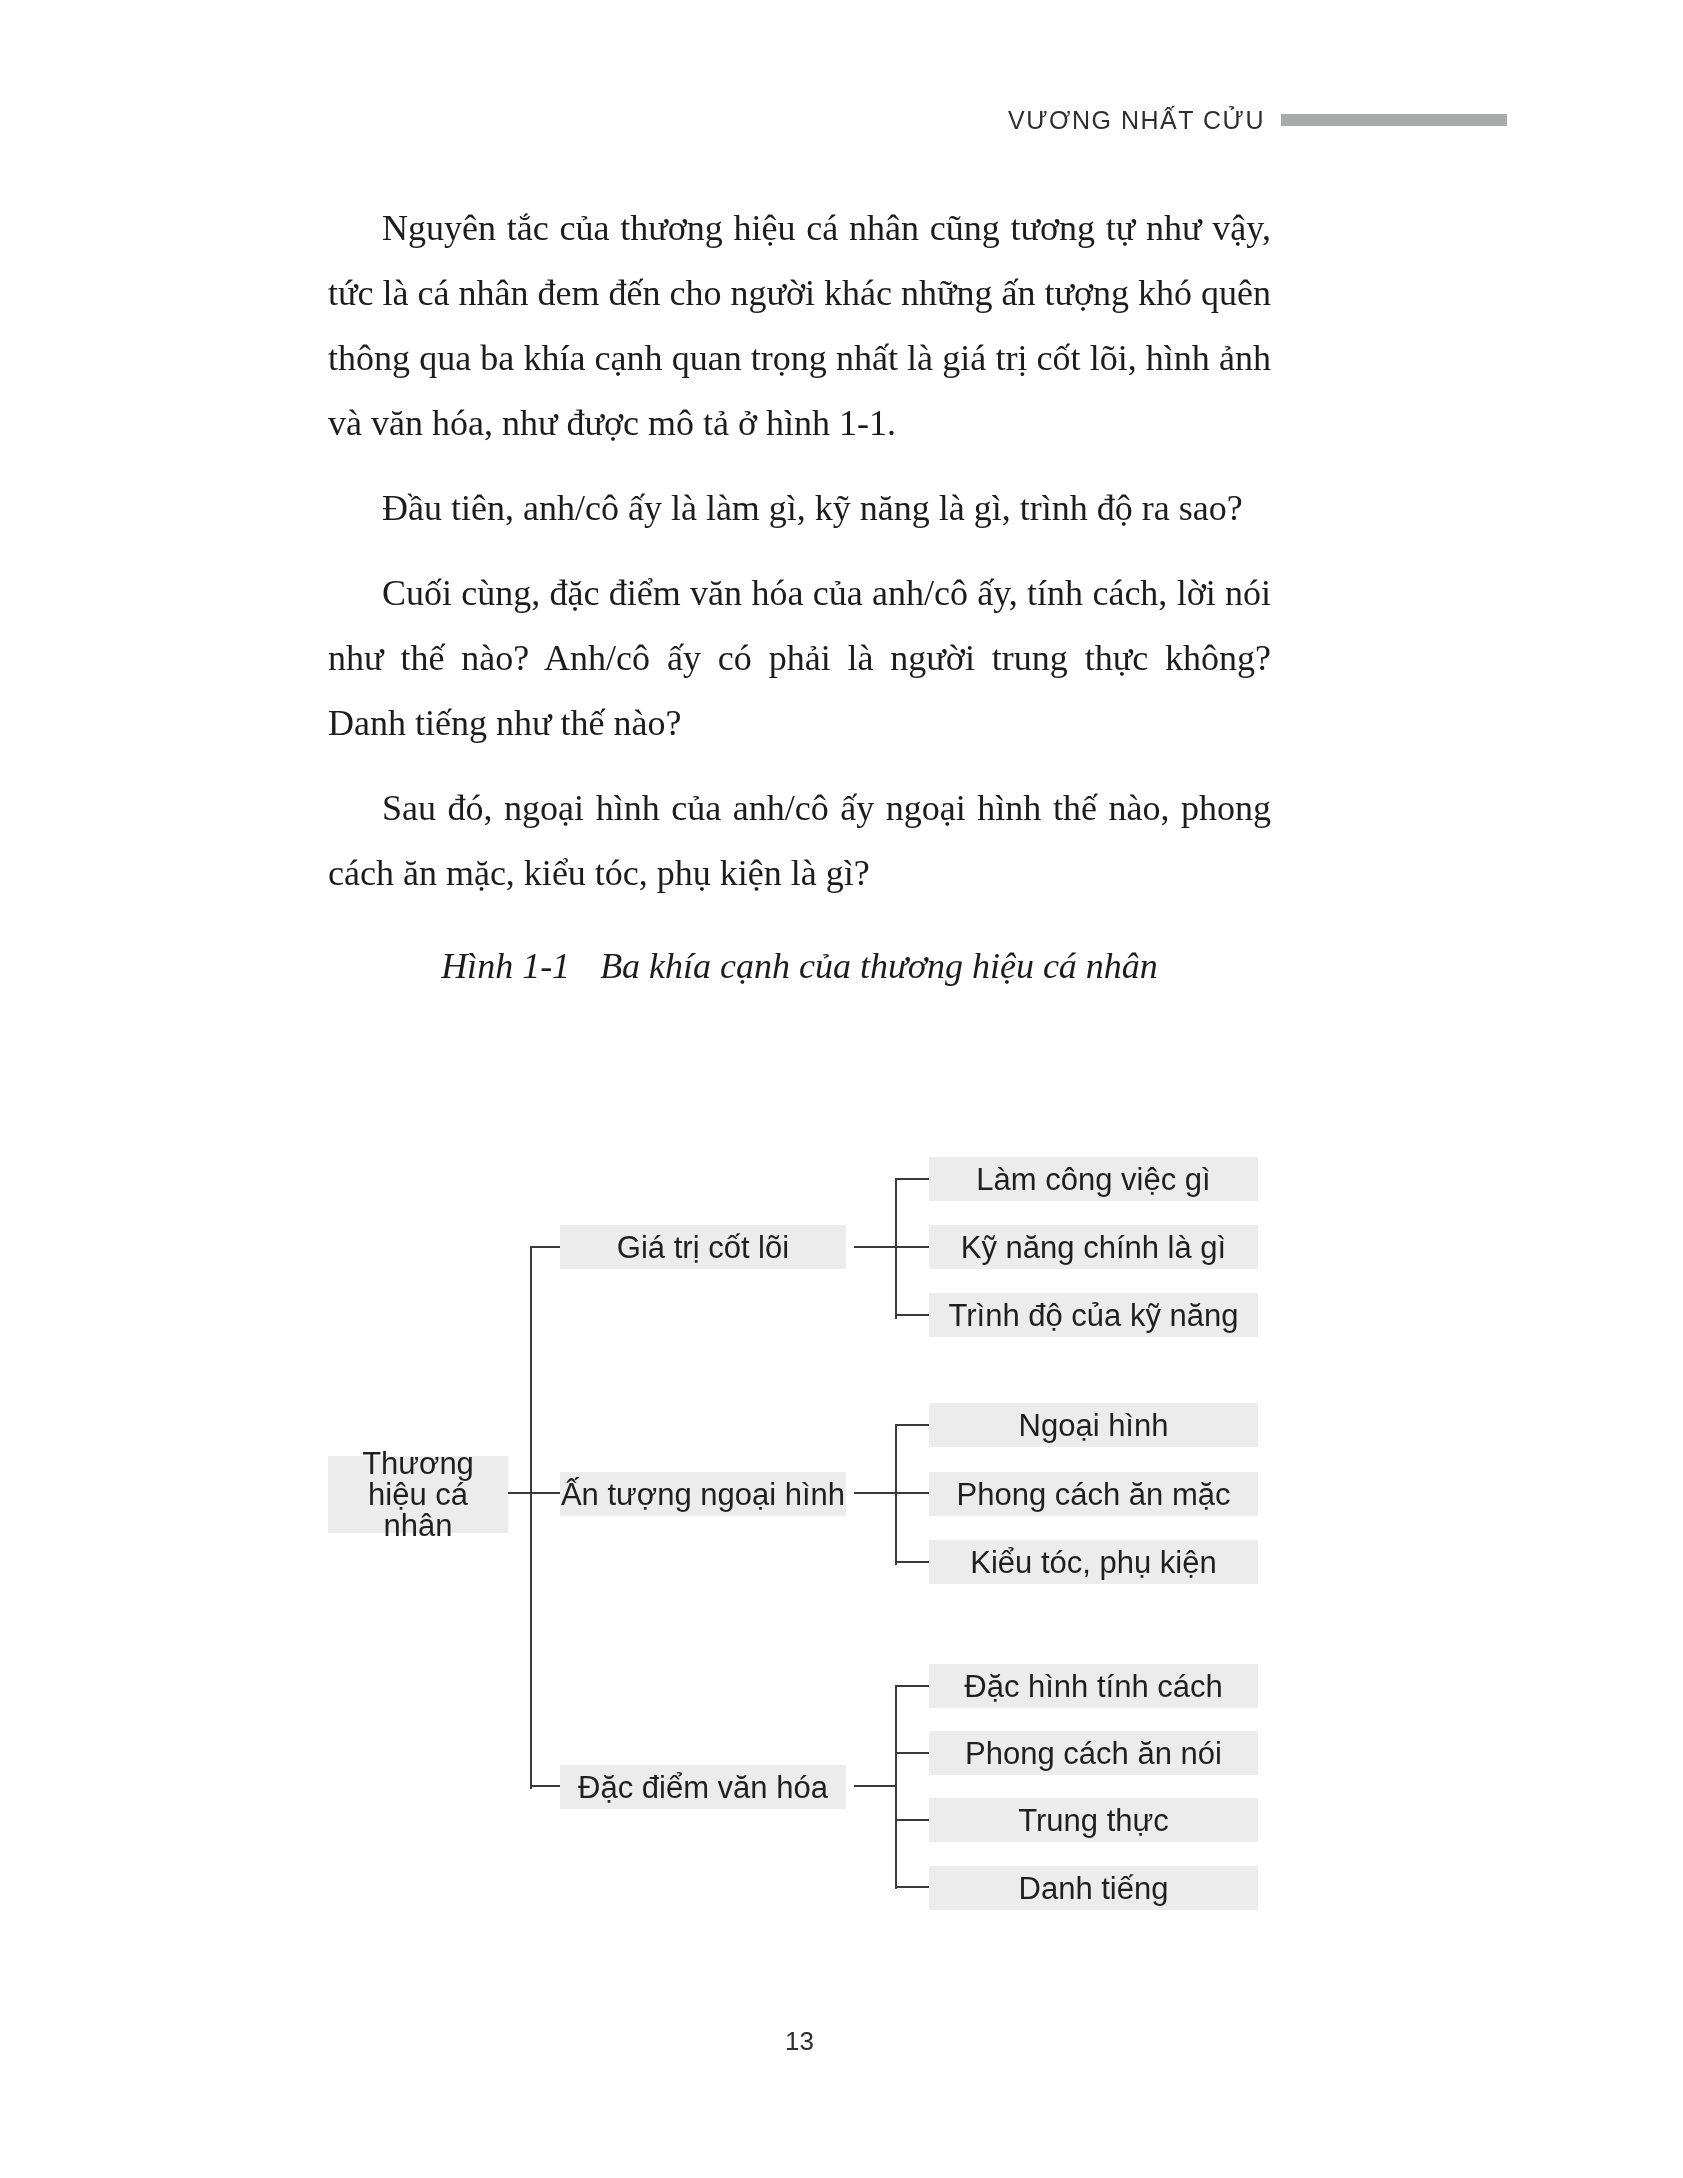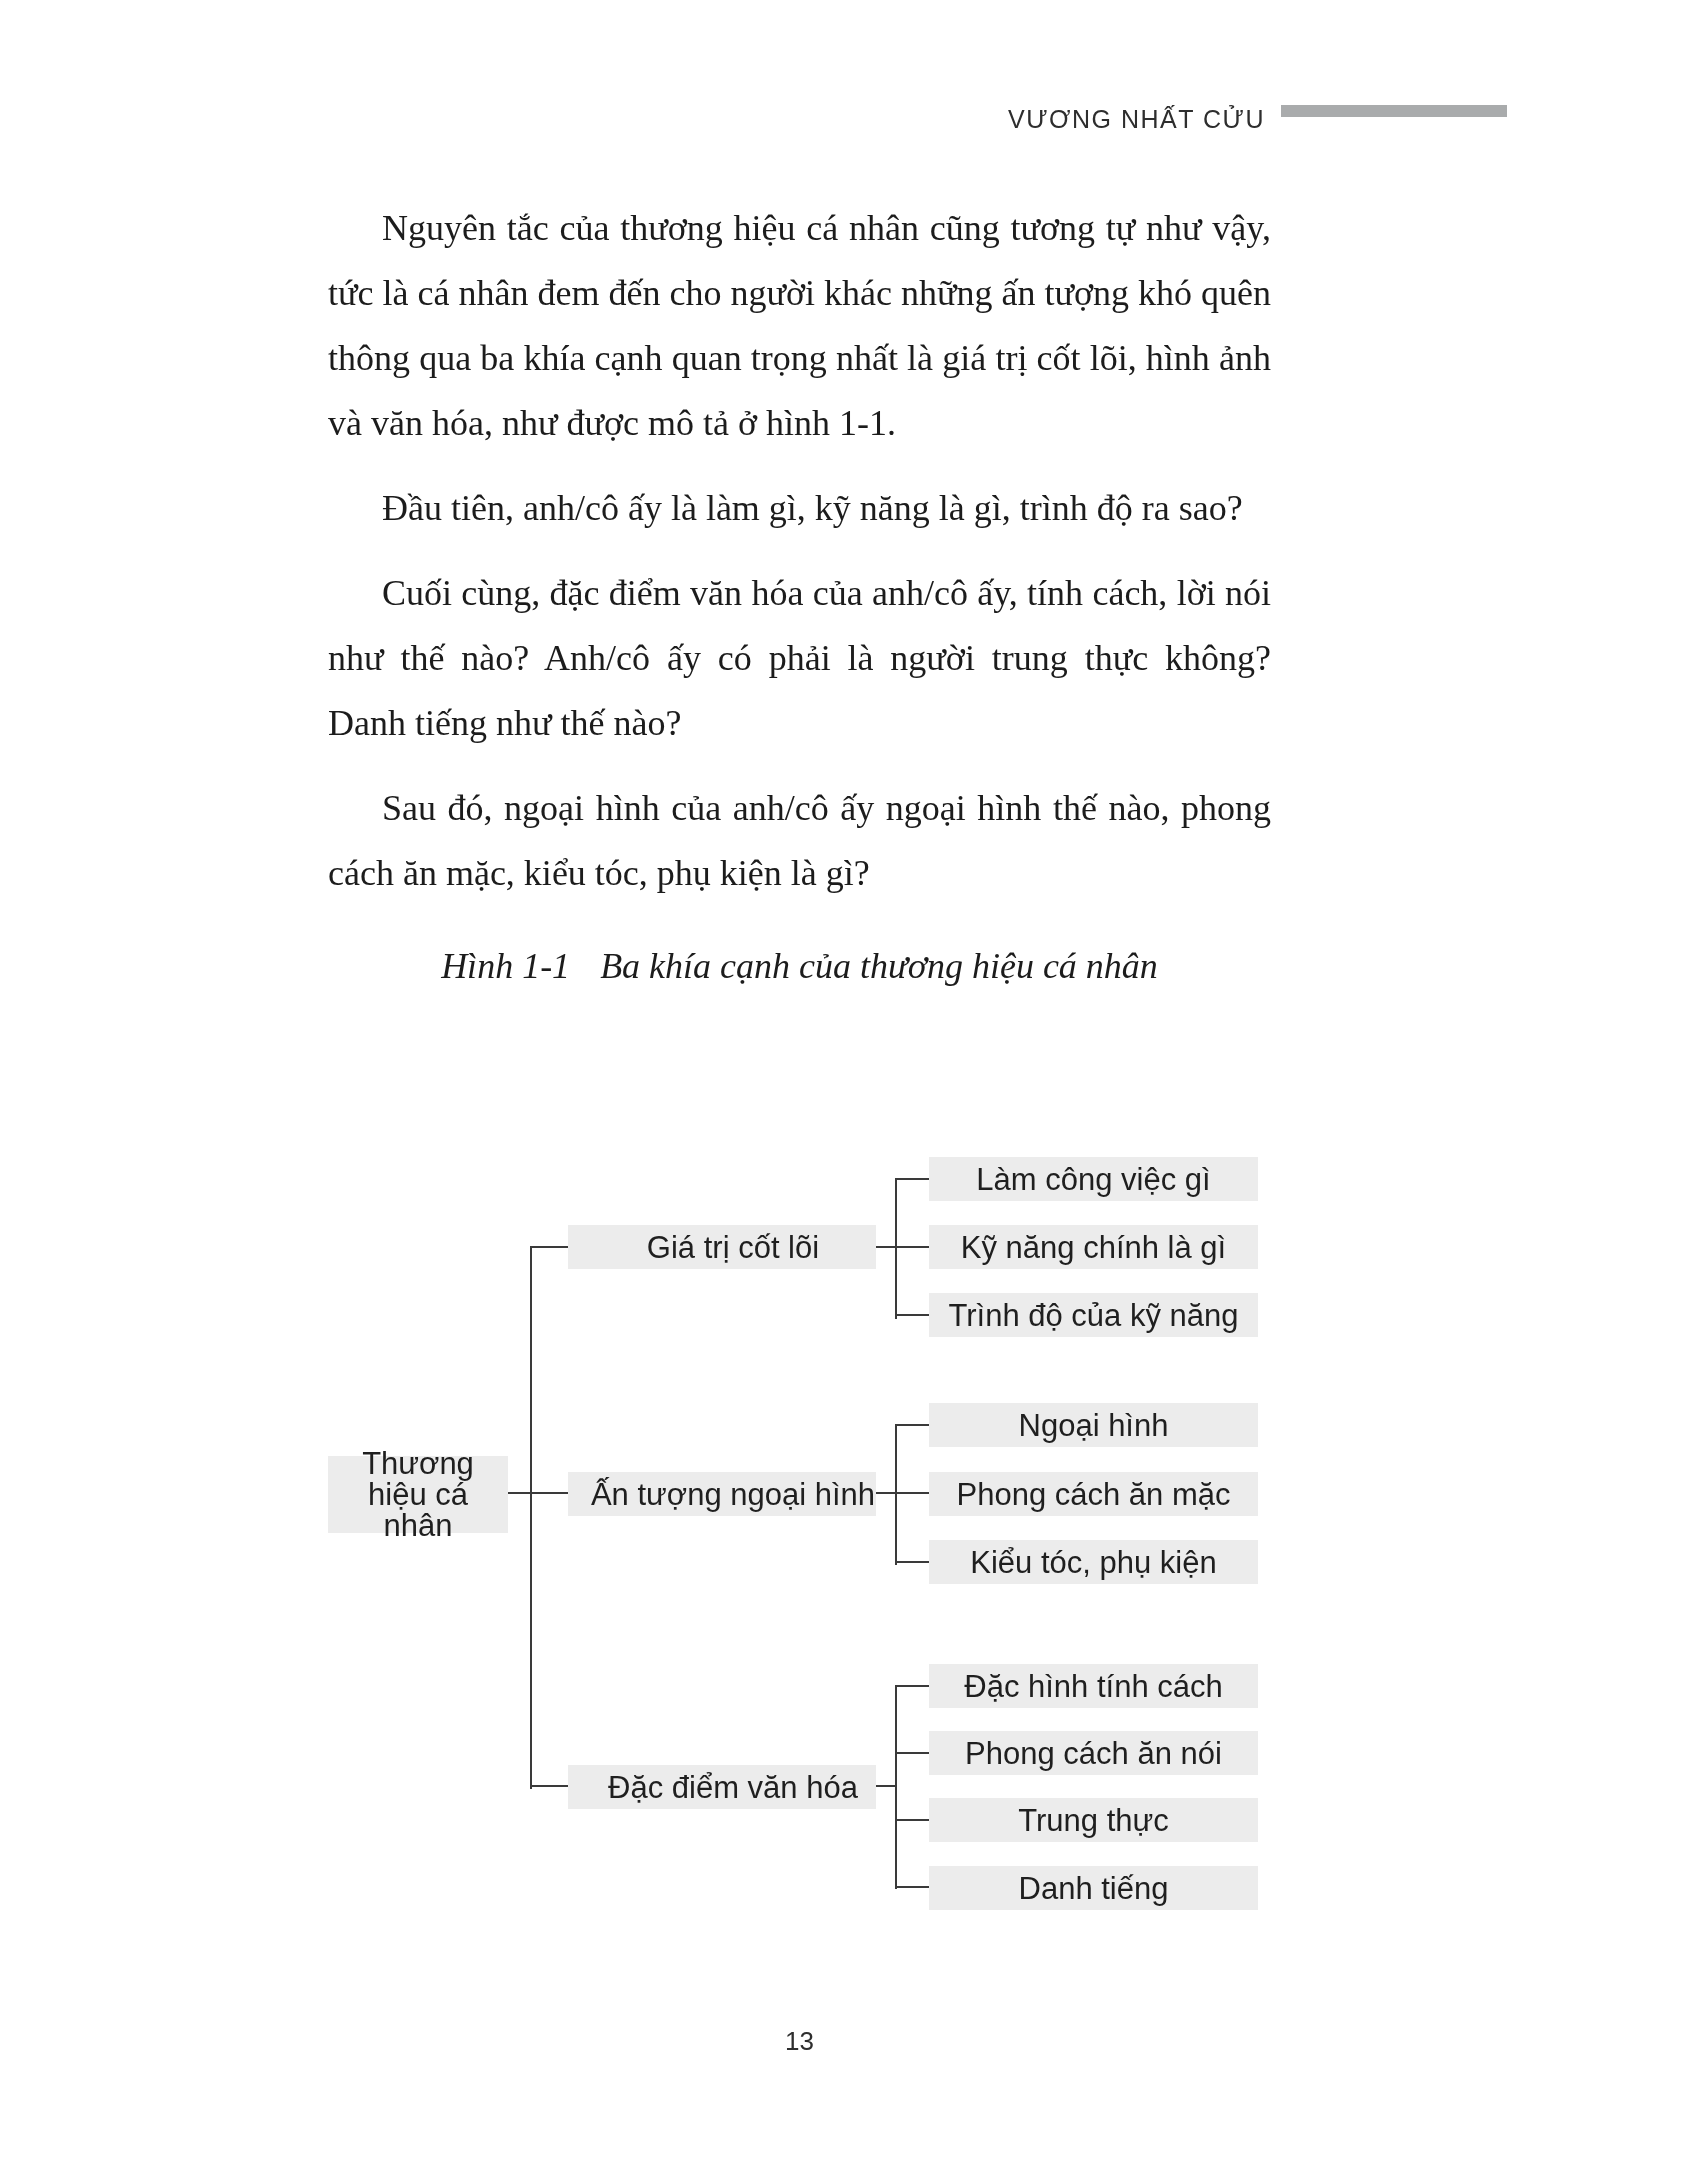--- a/index.html
+++ b/index.html
@@ -7,21 +7,21 @@
     position:relative;
     width:1683px;height:2178px;
     background:#ffffff;
     font-family:"Liberation Serif","DejaVu Serif",serif;
     color:#1c1c1c;
     overflow:hidden;
   }
   
   .header{
     position:absolute;top:105px;left:328px;width:1179px;height:30px;
-    display:flex;align-items:flex-start;justify-content:flex-end;gap:16px;
+    display:flex;align-items:center;justify-content:flex-end;gap:16px;
     font-family:"Liberation Sans","DejaVu Sans",sans-serif;
   }
   .running-title{
     font-size:25px;letter-spacing:1.5px;color:#2e2e2e;font-weight:500;
     white-space:nowrap;
   }
   .header-bar{width:226px;height:12px;background:#a9abac;}
   
   .body-text{
     position:absolute;top:196px;left:328px;width:943px;
@@ -38,21 +38,21 @@
   .diagram{
     position:absolute;top:1139px;left:328px;width:1000px;height:792px;
     font-family:"Liberation Sans","DejaVu Sans",sans-serif;
   }
   .node{
     position:absolute;background:#ececec;color:#1f1f1f;
     display:flex;align-items:center;justify-content:center;
     text-align:center;font-size:31px;line-height:31px;
   }
   .root{left:0;top:317px;width:180px;height:77px;padding:0 14px;box-sizing:border-box;}
-  .b{left:240px;width:286px;height:44px;padding-left:22px;}
+  .b{left:232px;width:286px;height:44px;}
   .b1{top:86px}.b2{top:333px}.b3{top:626px}
   .lf{left:601px;width:329px;height:44px;}
   .l1{top:18px}.l2{top:86px}.l3{top:154px}
   .l4{top:264px}.l5{top:333px}.l6{top:401px}
   .l7{top:525px}.l8{top:592px}.l9{top:659px}.l10{top:727px}
   .ln{position:absolute;background:#3a3a3a;display:block;}
   
   .footer{
     position:absolute;top:2026px;left:328px;width:943px;text-align:center;
     font-family:"Liberation Sans","DejaVu Sans",sans-serif;

